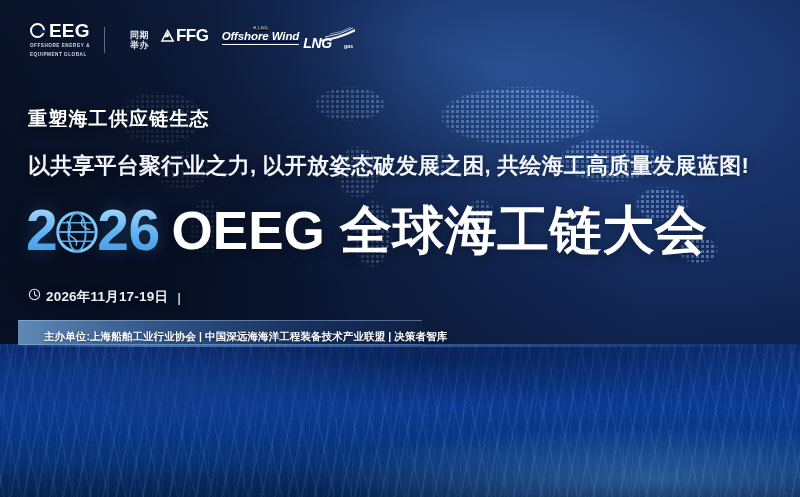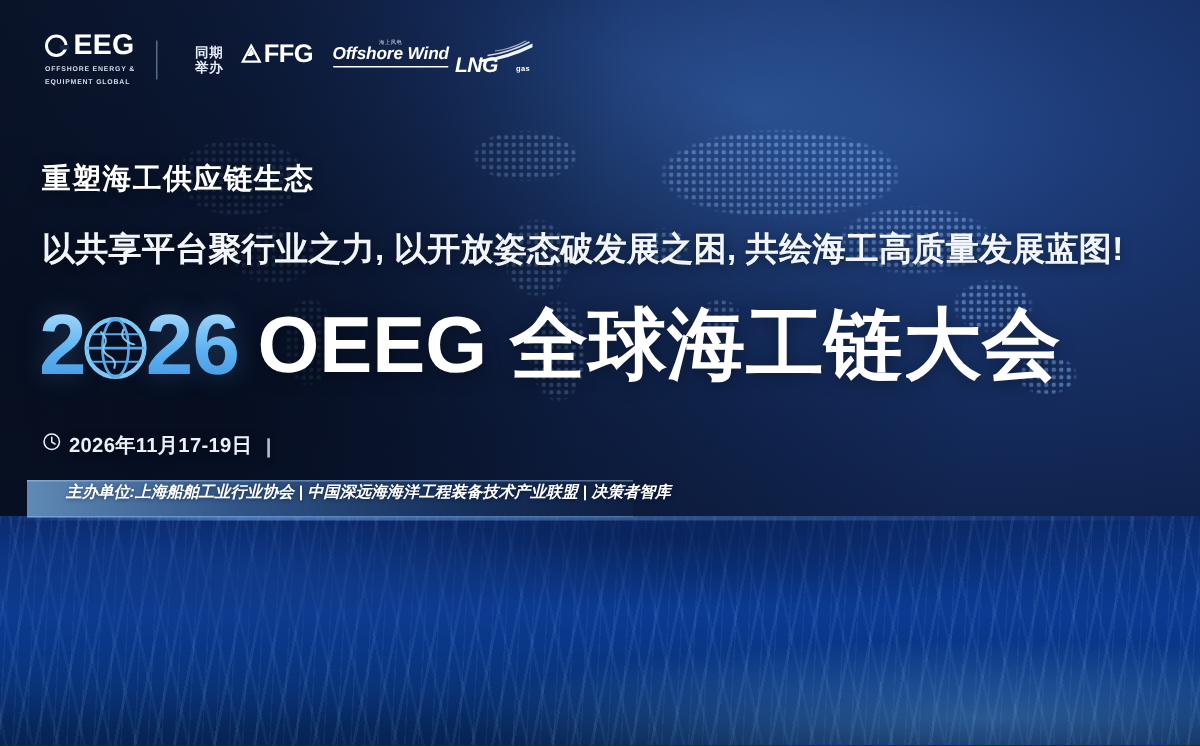--- a/index.html
+++ b/index.html
@@ -1,20 +1,20 @@
 <!DOCTYPE html>
 <html><head>
 <meta charset="utf-8">
 <style>
   html,body{margin:0;padding:0;background:#0b1a33;}
   *{box-sizing:border-box;}
   .stage{
     position:relative;width:800px;height:497px;overflow:hidden;
     font-family:"Liberation Sans","DejaVu Sans",sans-serif;
-    background:#b91c1c;
+    background:#15803d;
   }
 
   
   .bg-base{
     position:absolute;inset:0;
     background:
       radial-gradient(120% 90% at 78% 18%, #1d3b78 0%, #152c5e 38%, #0e1f45 68%, #0b1730 100%),
       linear-gradient(160deg,#0a1528 0%,#13285a 55%,#0c1c3c 100%);
   }
   .bg-vignette{
@@ -105,21 +105,21 @@
   .eeg-ring{width:15px;height:15px;border-radius:50%;border:2.6px solid #ffffff;position:relative;}
   .eeg-ring:after{content:"";position:absolute;right:-3px;top:4.5px;width:6px;height:3px;background:#14294f;}
   .eeg-word{font-weight:800;font-size:19px;letter-spacing:.2px;color:#fff;line-height:1;}
   .eeg-sub{font-size:4.6px;letter-spacing:.55px;color:#d4dcea;line-height:1.5;margin-top:2.5px;font-weight:600;white-space:nowrap;}
   .divider{width:1px;height:26px;background:rgba(190,210,240,.45);margin:0 11px 0 14px;}
   .cn-mark{font-size:9px;line-height:10.5px;color:#e6ecf6;font-weight:600;letter-spacing:.4px;padding-left:14px;}
   .partner{display:flex;align-items:flex-start;margin-left:11px;}
   .ffg{display:flex;align-items:center;gap:1px;}
   .ffg-mark{width:15px;height:14px;}
   .ffg-word{font-weight:800;font-size:17px;color:#fff;letter-spacing:-.4px;line-height:1;}
-  .ow{margin-left:13px;text-align:center;}
+  .ow{margin-left:13px;text-align:center;text-decoration:underline;}
   .ow-cn{font-size:3.6px;letter-spacing:.3px;color:#cfd9ea;line-height:1;margin-bottom:.5px;}
   .ow-word{font-weight:700;font-style:italic;font-size:11.5px;color:#fff;letter-spacing:-.1px;line-height:1;}
   .ow-rule{height:1.4px;background:#fff;margin-top:1.5px;border-radius:1px;}
   .lng{margin-left:2px;position:relative;width:56px;height:26px;}
   .lng-word{position:absolute;left:2px;bottom:2px;font-weight:800;font-style:italic;font-size:14px;color:#fff;letter-spacing:-.3px;}
   .lng-sm{position:absolute;right:4px;bottom:4px;font-size:5px;font-weight:700;color:#fff;letter-spacing:.2px;}
   .lng-ship{position:absolute;right:0;top:0;width:40px;height:16px;}
 
   
   .headline{
@@ -161,25 +161,24 @@
     font-size:13.5px;font-weight:600;color:#eaf1fb;letter-spacing:.2px;
     text-shadow:0 1px 6px rgba(0,0,0,.5);
   }
   .meta .ic{width:13px;height:13px;margin-right:5px;flex:0 0 auto;}
   .meta .sep{margin:0 9px;color:#cddcf2;opacity:.85;}
   .meta .grp{display:flex;}
 
   
   .orgbar{
     position:absolute;left:18px;top:320px;width:404px;height:25px;
-    display:flex;align-items:flex-start;
+    display:flex;align-items:flex-end;
     background:linear-gradient(90deg, rgba(125,178,232,.75) 0%, rgba(74,126,196,.62) 35%, rgba(40,85,155,.42) 72%, rgba(27,62,122,.12) 100%);
     border-top:1px solid rgba(185,215,250,.40);
     border-bottom:1px solid rgba(185,215,250,.22);
-    font-style:italic;
   }
   .orgbar .txt{
     font-size:10.5px;font-weight:600;color:#ffffff;letter-spacing:.1px;
     padding-left:26px;white-space:nowrap;text-shadow:0 1px 3px rgba(0,0,0,.45);
   }
 </style>
 </head>
 <body>
 
 <div class="stage">

